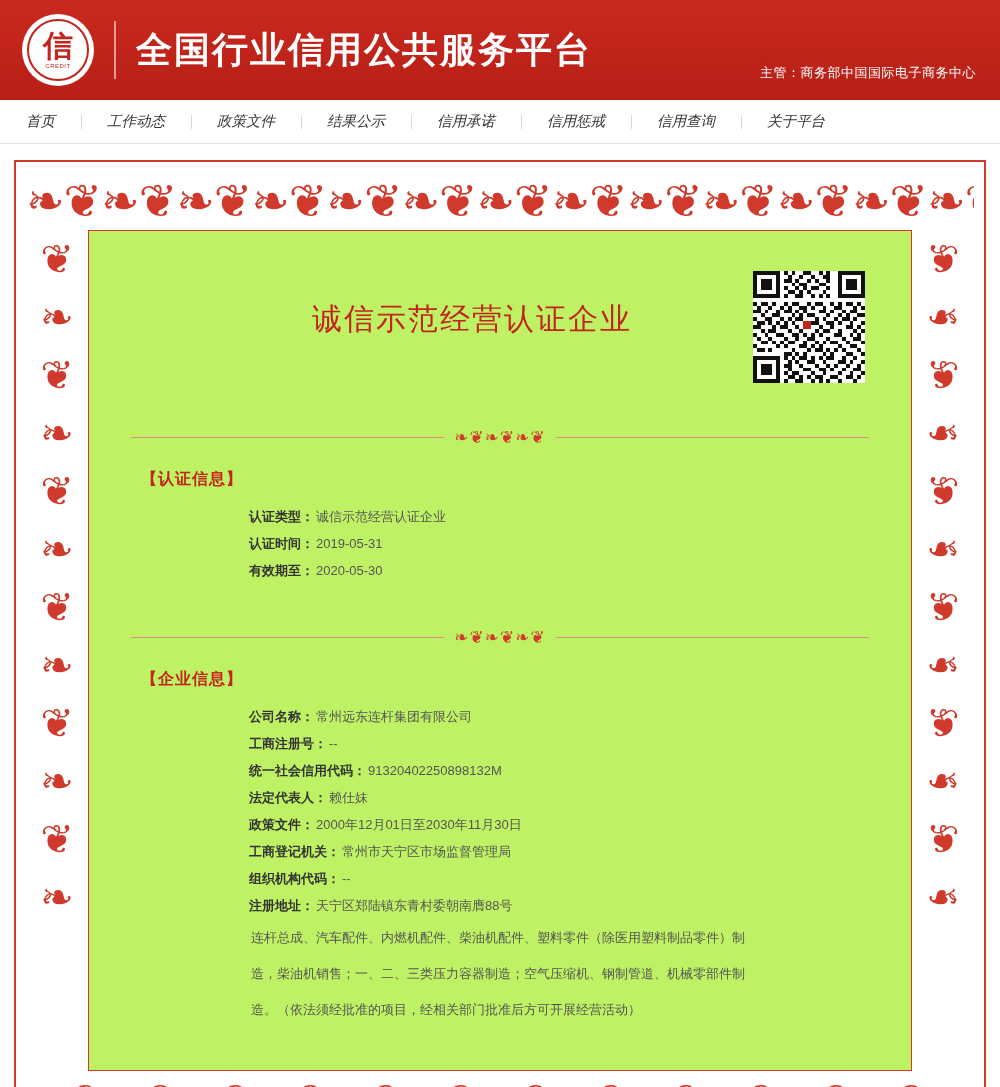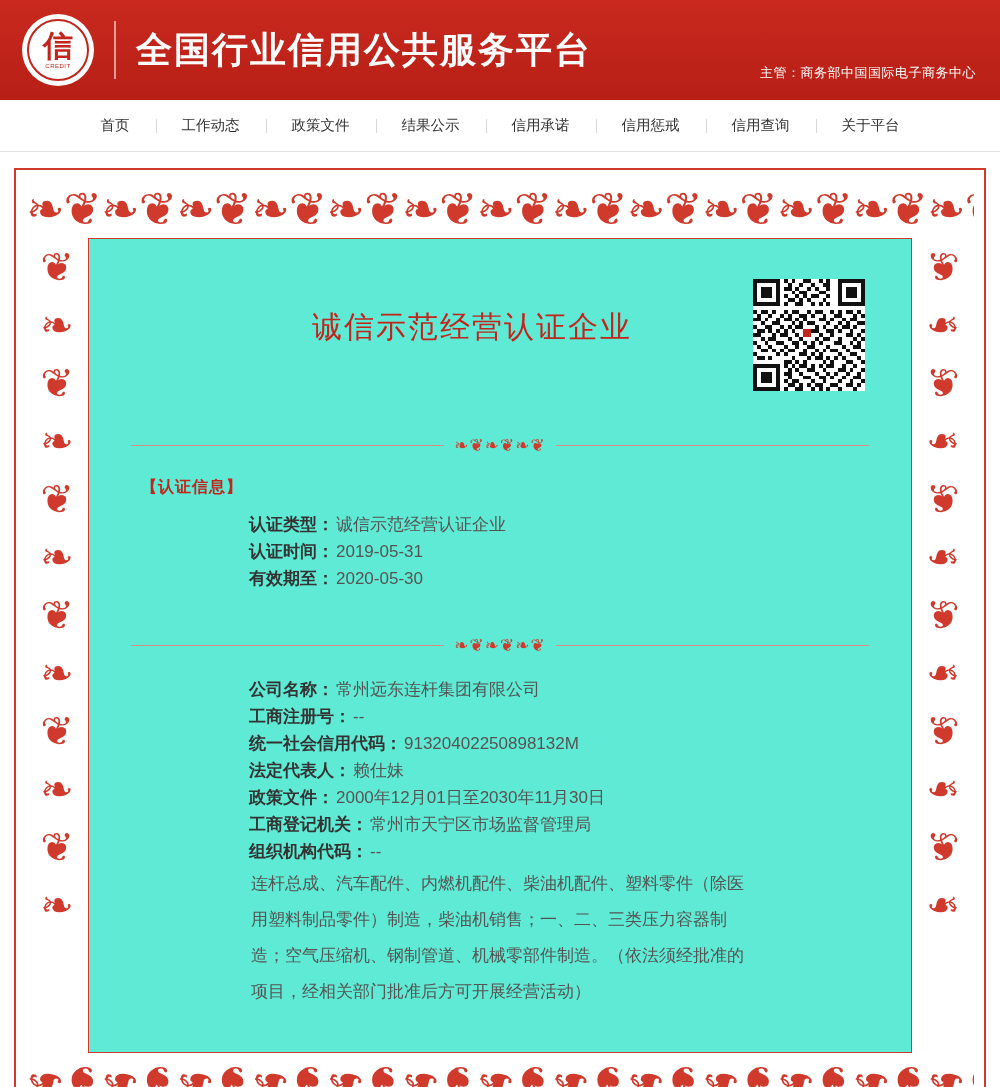--- a/index.html
+++ b/index.html
@@ -56,26 +56,26 @@
     position: absolute;
     right: 24px; bottom: 18px;
     color: #fff;
     font-size: 13px;
     letter-spacing: .5px;
     margin-left: 44px;
   }
 
   
   .nav {
-    height: 52px;
+    height: 44px;
     border-bottom: 1px solid #e2e2e2;
     display: flex;
     align-items: center;
-    justify-content: center;
     background: #fff;
+    font-style: italic;
   }
   .nav-list { display: flex; align-items: center; }
   .nav-item {
     font-size: 14.5px;
     color: #333;
     padding: 0 26px;
     position: relative;
     cursor: pointer;
     white-space: nowrap;
   }
@@ -121,21 +121,21 @@
     text-align: center;
     flex: none;
     user-select: none;
     font-family: "DejaVu Sans", sans-serif;
   }
   .orn-col.right { transform: scaleX(-1); }
 
   .cert-inner {
     flex: 1;
     border: 1px solid #cf3a2c;
-    background: #5eead4;
+    background: #bef264;
     padding: 34px 42px 40px 42px;
     min-height: 700px;
   }
 
   
   .cert-head { display: flex; align-items: flex-start; }
   .cert-title {
     flex: 1;
     text-align: center;
     color: #c1251c;
@@ -168,21 +168,21 @@
     color: #c1251c;
     font-size: 16px;
     font-weight: bold;
     letter-spacing: 1px;
     margin: 10px 0 14px 10px;
     font-family: Liberation Mono, monospace;
   }
   .fields { margin-left: 118px; }
   .field {
     display: flex;
-    font-size: 17px;
+    font-size: 13px;
     color: #333;
     line-height: 25px;
     margin-bottom: 2px;
     align-items: flex-end;
   }
   .field .k {
     font-weight: bold;
     color: #333;
     white-space: nowrap;
     flex: none;
@@ -501,20 +501,21 @@
               <span class="v">2020-05-30</span>
             </div>
           </div>
 
           <div class="sep">
             <div class="line"></div>
             <div class="mid">❧❦❧❦❧❦</div>
             <div class="line"></div>
           </div>
 
+          <div class="section-title">【企业信息】</div>
           <div class="fields">
             <div class="field">
               <span class="k">公司名称：</span>
               <span class="v">常州远东连杆集团有限公司</span>
             </div>
             <div class="field">
               <span class="k">工商注册号：</span>
               <span class="v">--</span>
             </div>
             <div class="field">
@@ -529,20 +530,24 @@
               <span class="k">政策文件：</span>
               <span class="v">2000年12月01日至2030年11月30日</span>
             </div>
             <div class="field">
               <span class="k">工商登记机关：</span>
               <span class="v">常州市天宁区市场监督管理局</span>
             </div>
             <div class="field">
               <span class="k">组织机构代码：</span>
               <span class="v">--</span>
+            </div>
+            <div class="field">
+              <span class="k">注册地址：</span>
+              <span class="v">天宁区郑陆镇东青村委朝南膺88号</span>
             </div>
             <div class="field wrap">
               <span class="v">连杆总成、汽车配件、内燃机配件、柴油机配件、塑料零件（除医用塑料制品零件）制造，柴油机销售；一、二、三类压力容器制造；空气压缩机、钢制管道、机械零部件制造。（依法须经批准的项目，经相关部门批准后方可开展经营活动）</span>
             </div>
           </div>
 
         </div>
 
         <div class="orn-col right">❦
 ❧

